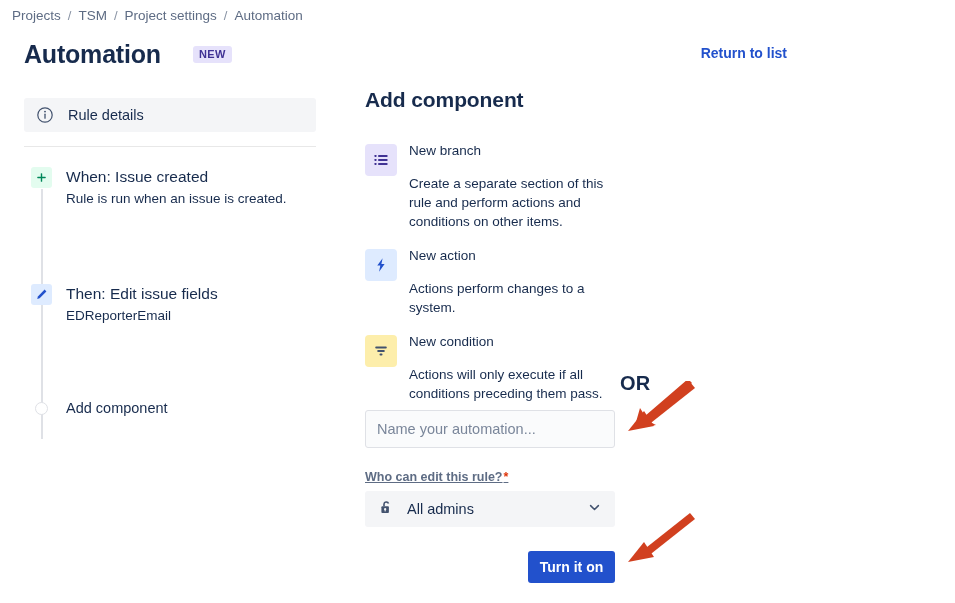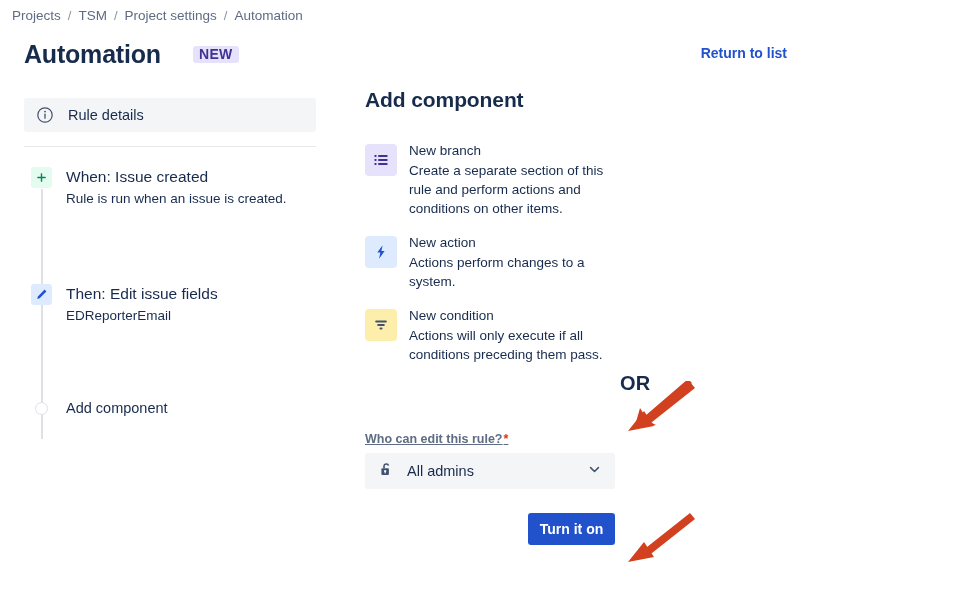--- a/index.html
+++ b/index.html
@@ -37,21 +37,21 @@
     font-weight: 600;
     color: #172b4d;
     letter-spacing: -0.2px;
     line-height: 32px;
     margin: 0;
   }
   .new-badge {
     margin-left: 32px;
     background: #e6e2fb;
     color: #403294;
-    font-size: 14px;
+    font-size: 11px;
     font-weight: bold;
     letter-spacing: 0.4px;
     padding: 2px 6px 3px 6px;
     border-radius: 3px;
     line-height: 12px;
   }
   .return-link {
     position: absolute;
     right: 24px; top: 45px;
     font-size: 14px;
@@ -132,21 +132,21 @@
     width: 32px; height: 32px;
     border-radius: 4px; flex: none;
     display: flex; align-items: center; justify-content: center;
     margin-top: 2px;
   }
   .ic-branch { background: #e6e2fb; }
   .ic-action { background: #deebff; }
   .ic-cond   { background: #fdeeab; }
   .card-text { margin-left: 12px; }
   .card-title { font-size: 13.5px; font-weight: normal; color: #172b4d; line-height: 18px; }
-  .card-desc { font-size: 13.5px; color: #172b4d; line-height: 19px; margin-top: 1px; max-width: 215px; }
+  .card-desc { font-size: 13.5px; color: #172b4d; line-height: 19px; margin-top: 14px; max-width: 215px; }
 
   .or-text {
     position: absolute;
     left: 620px; top: 372px;
     font-size: 20px; font-weight: bold;
     color: #172b4d;
     letter-spacing: 0.2px;
   }
 
   
@@ -319,20 +319,21 @@
           <div class="card-desc">Actions will only execute if all conditions preceding them pass.</div>
         </div>
       </div>
 
     </div>
   </div>
 
   <div class="or-text">OR</div>
 
   <div class="form-area">
+    <input class="name-input" type="text" placeholder="Name your automation..." style="">
 
     <label class="field-label">
       <span>Who can edit this rule?</span><span class="req-star">*</span>
     </label>
 
     <div class="select-box">
       <span>
         <svg width="17" height="17" viewBox="0 0 17 17">
           <path d="M5.2 7.3 V5.1 a3.1 3.1 0 0 1 6.1 -0.6 h-1.9 a1.35 1.35 0 0 0 -2.6 0.6 V7.3 Z" fill="#42526e"></path>
           <rect x="3.4" y="7.3" width="7.5" height="6.6" rx="0.9" fill="#42526e"></rect>

